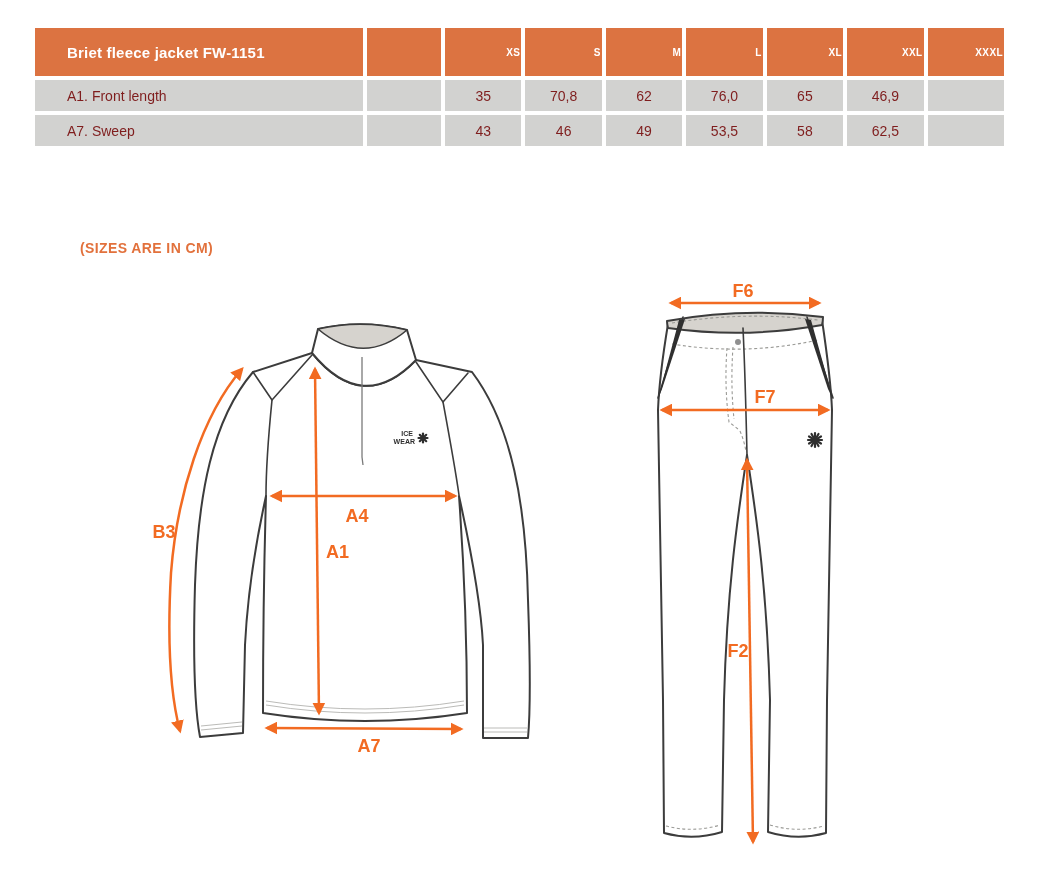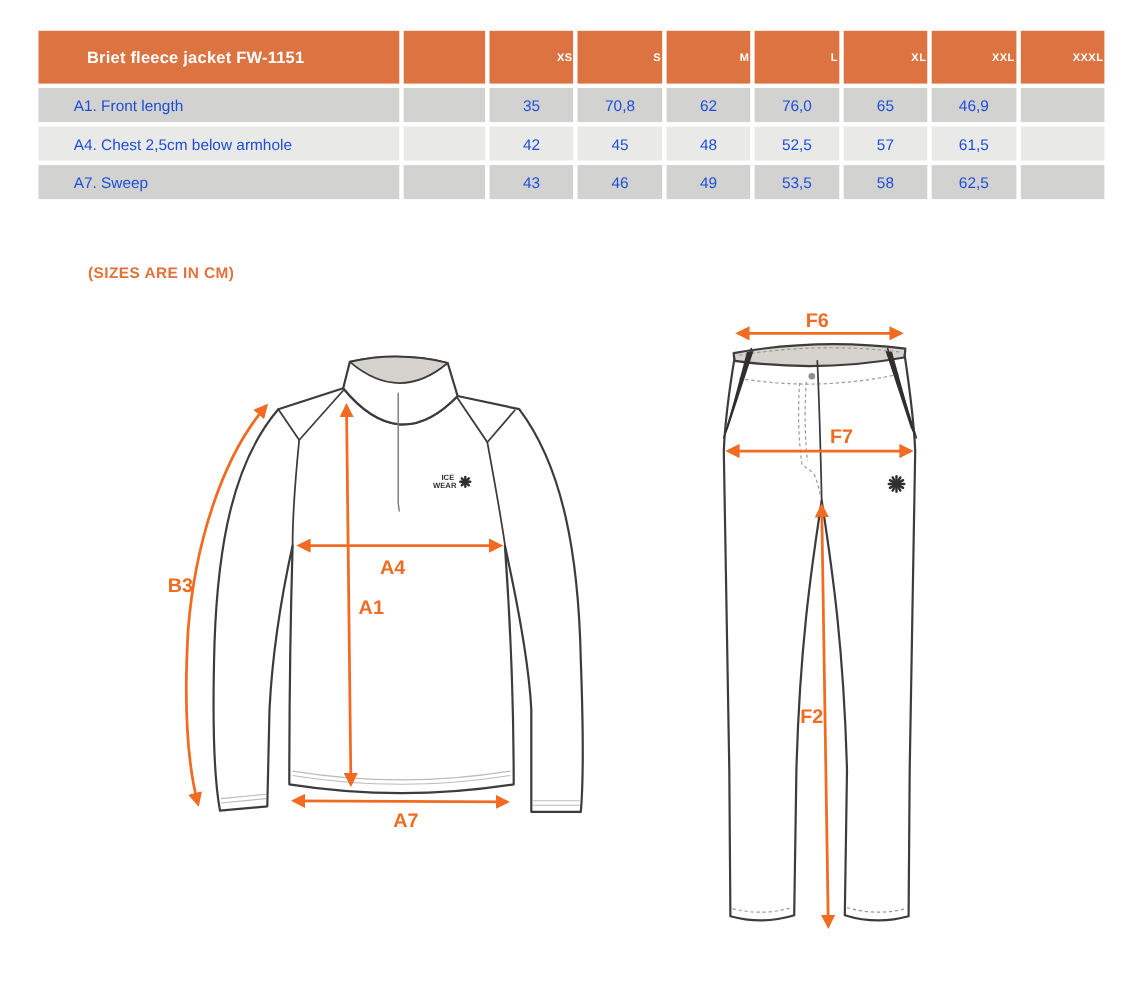--- a/index.html
+++ b/index.html
@@ -3,22 +3,22 @@
 <meta charset="utf-8">
 <style>
   html,body{margin:0;padding:0;background:#fff;}
   .page{position:relative;width:1040px;height:894px;background:#ffffff;overflow:hidden;
         font-family:"Liberation Sans",sans-serif;}
   
   table.size-table{position:absolute;left:31px;top:24px;width:977px;
         border-collapse:separate;border-spacing:4px;table-layout:fixed;}
   .size-table th{background:#DC7341;color:#ffffff;font-weight:bold;height:46px;
         font-size:10px;text-align:right;letter-spacing:.4px;}
-  .size-table th.title-cell{text-align:left;padding-left:44px;font-size:15px;letter-spacing:.2px;}
-  .size-table td{height:29px;font-size:14px;color:#1d4ed8;text-align:center;}
+  .size-table th.title-cell{text-align:left;padding-left:32px;font-size:15px;letter-spacing:.2px;}
+  .size-table td{height:29px;font-size:14px;color:#7f1d1d;text-align:center;}
   .size-table td.label-cell{text-align:left;padding-left:32px;}
   .size-table tr.row-dark td{background:#D2D2D0;}
   .size-table tr.row-light td{background:#E9E9E7;}
   
   .cm-note{position:absolute;left:80px;top:240px;font-size:14px;font-weight:bold;
         color:#E2713C;letter-spacing:.4px;}
   
   svg.jacket{position:absolute;left:150px;top:305px;}
   svg.pants{position:absolute;left:615px;top:280px;}
   .outline{fill:#ffffff;stroke:#3C3C3C;stroke-width:2;stroke-linejoin:round;stroke-linecap:round;}
@@ -66,31 +66,20 @@
         <td class="label-cell">A1. Front length</td>
         <td></td>
         <td>35</td>
         <td>70,8</td>
         <td>62</td>
         <td>76,0</td>
         <td>65</td>
         <td>46,9</td>
         <td></td>
       </tr>
-      <tr class="row-light">
-        <td class="label-cell">A4. Chest 2,5cm below armhole</td>
-        <td></td>
-        <td>42</td>
-        <td>45</td>
-        <td>48</td>
-        <td>52,5</td>
-        <td>57</td>
-        <td>61,5</td>
-        <td></td>
-      </tr>
       <tr class="row-dark">
         <td class="label-cell">A7. Sweep</td>
         <td></td>
         <td>43</td>
         <td>46</td>
         <td>49</td>
         <td>53,5</td>
         <td>58</td>
         <td>62,5</td>
         <td></td>

